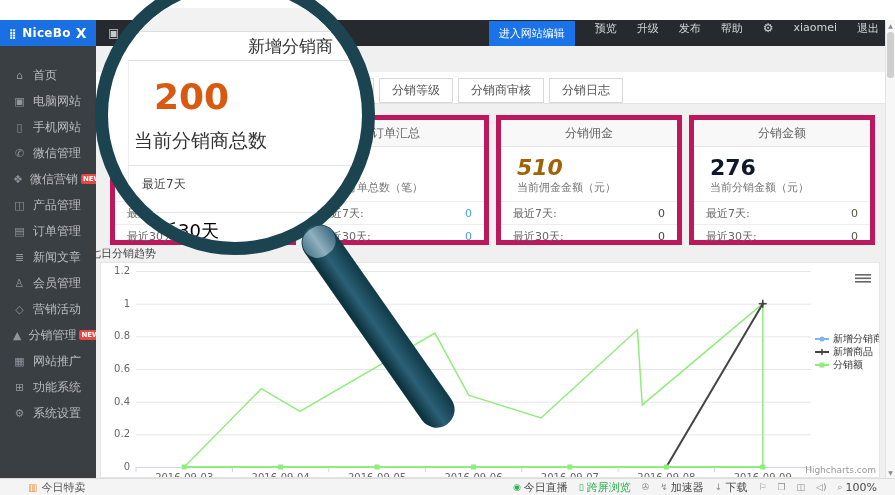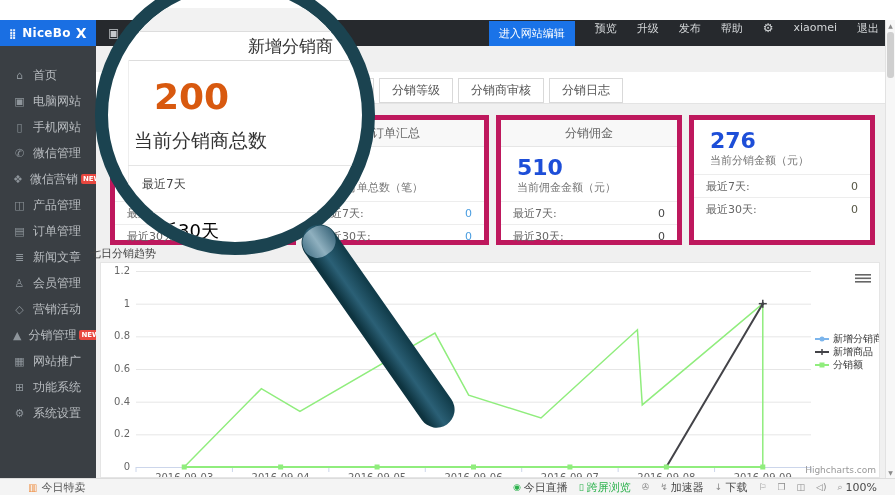--- a/index.html
+++ b/index.html
@@ -203,33 +203,34 @@
           <span class="rl">最近7天:</span>
           <span class="rv" style="color: rgb(74, 157, 224);">0</span>
         </div>
         <div class="card-row">
           <span class="rl">最近30天:</span>
           <span class="rv" style="color: rgb(74, 157, 224);">0</span>
         </div>
       </div>
       <div class="card">
         <div class="card-head">分销佣金</div>
-        <div class="card-value" style="color: #1d4ed8;">510</div>
+        <div class="card-value" style="color: #a16207; font-style: italic;">510</div>
         <div class="card-caption">当前佣金金额（元）</div>
         <div class="card-row">
           <span class="rl">最近7天:</span>
           <span class="rv" style="color: rgb(68, 68, 68);">0</span>
         </div>
         <div class="card-row">
           <span class="rl">最近30天:</span>
           <span class="rv" style="color: rgb(68, 68, 68);">0</span>
         </div>
       </div>
       <div class="card">
-        <div class="card-value" style="color: #1d4ed8;">276</div>
+        <div class="card-head">分销金额</div>
+        <div class="card-value" style="color: #0f172a;">276</div>
         <div class="card-caption">当前分销金额（元）</div>
         <div class="card-row">
           <span class="rl">最近7天:</span>
           <span class="rv" style="color: rgb(85, 85, 68);">0</span>
         </div>
         <div class="card-row">
           <span class="rl">最近30天:</span>
           <span class="rv" style="color: rgb(85, 85, 68);">0</span>
         </div>
       </div>

